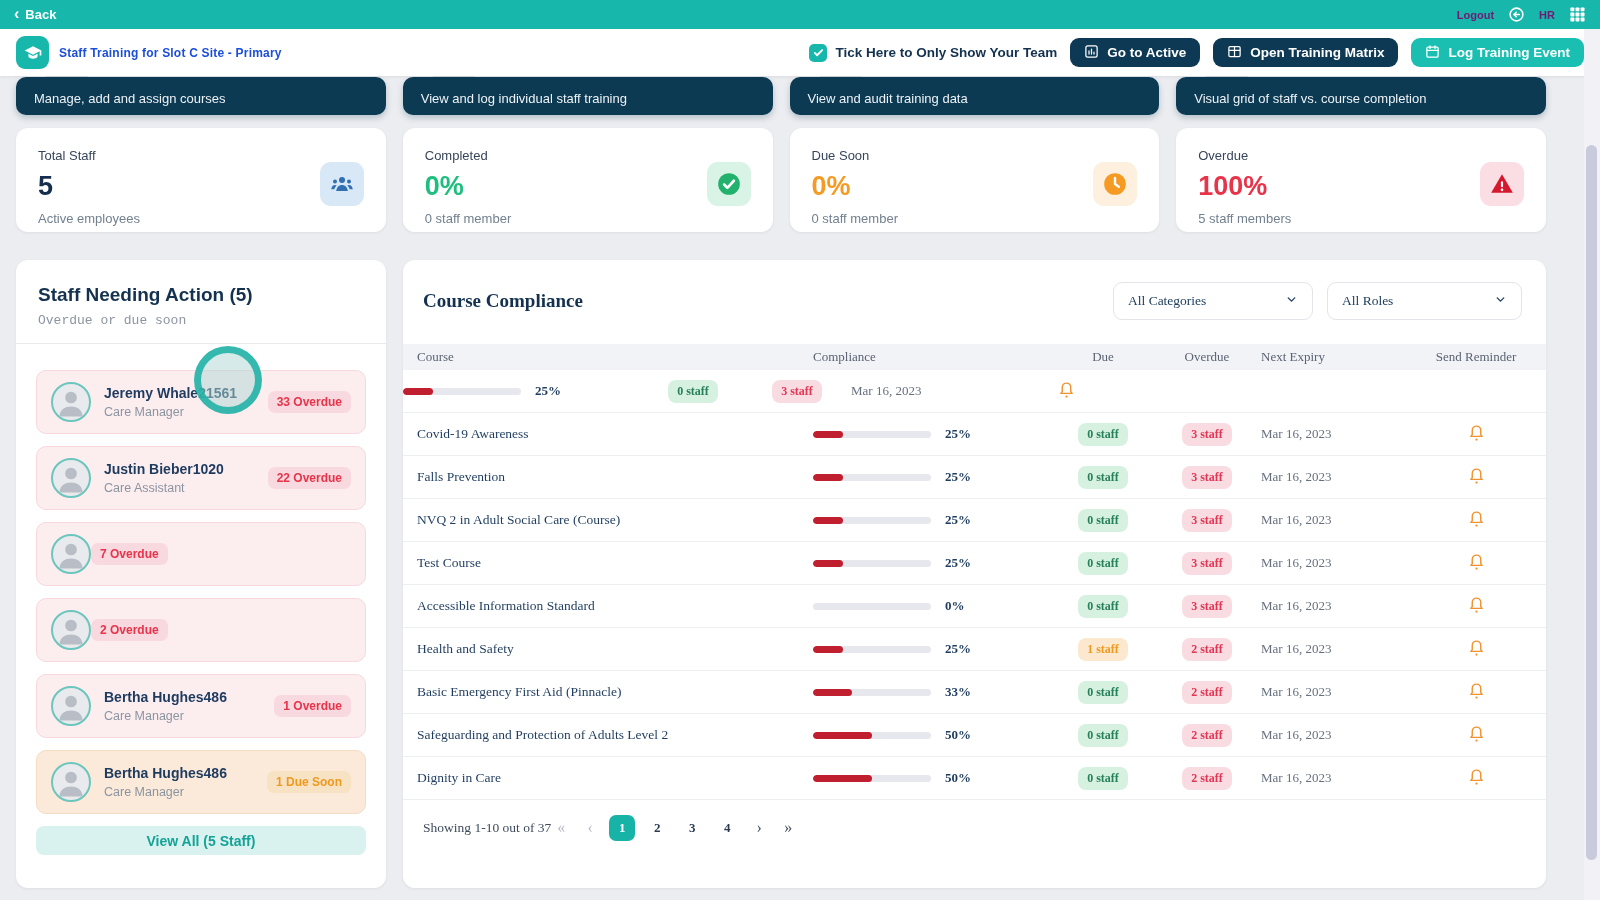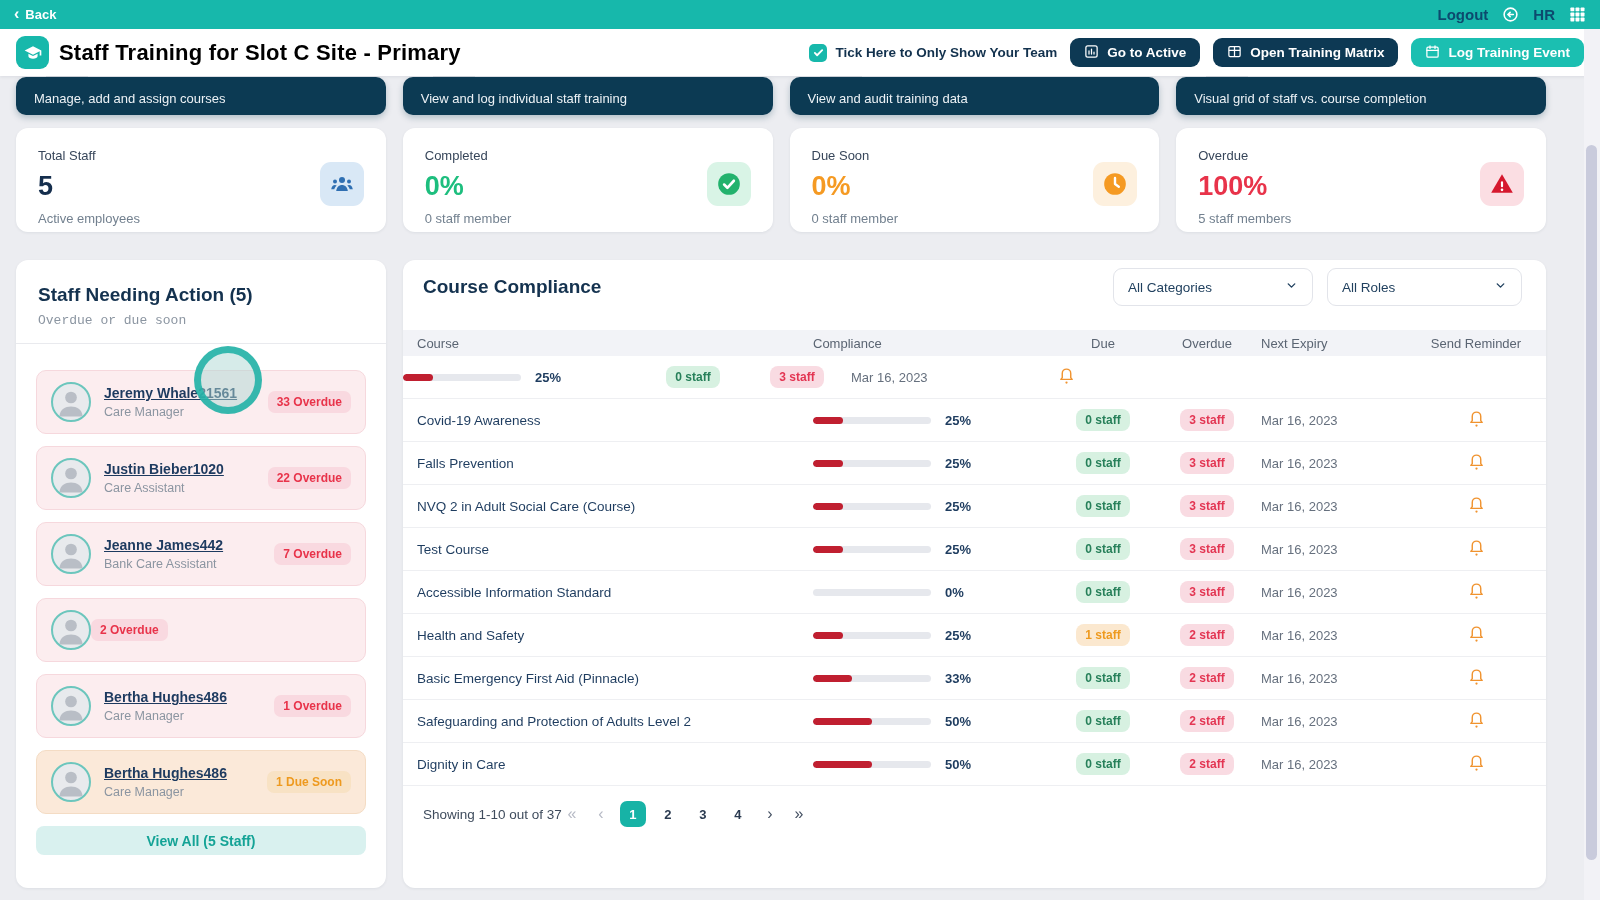--- a/index.html
+++ b/index.html
@@ -4,30 +4,30 @@
 <style>
   * { margin:0; padding:0; box-sizing:border-box; }
   html,body { width:1600px; height:900px; overflow:hidden; }
   body { font-family:"Liberation Sans", sans-serif; background:#ECEDF1; position:relative; color:#14324F; }
 
   
   .topbar { position:absolute; top:0; left:0; width:1600px; height:29px; background:#17B8AB;
             display:flex; align-items:center; justify-content:space-between; padding:0 14px; z-index:30; }
   .back { display:flex; align-items:center; gap:6px; color:#fff; font-size:13px; font-weight:700; cursor:pointer; }
   .back .chev { font-size:16px; line-height:1; margin-top:-2px; }
-  .topbar-right { display:flex; align-items:center; gap:14px; color:#0c4a6e; font-size:15px; font-weight:700; }
+  .topbar-right { display:flex; align-items:center; gap:14px; color:#701a75; font-size:11px; font-weight:700; }
   .topbar-right svg { display:block; }
 
   
   .header { position:absolute; top:29px; left:0; width:1600px; height:47px; background:#fff; z-index:20;
             display:flex; align-items:center; justify-content:space-between; padding:0 16px;
             box-shadow:0 1px 3px rgba(20,40,60,.08); }
   .header-left { display:flex; align-items:center; gap:10px; }
   .app-icon { width:33px; height:33px; background:#17B8AB; border-radius:9px; display:flex; align-items:center; justify-content:center; }
-  .header h1 { font-size:22px; font-weight:700; color:#000000; letter-spacing:.2px; }
+  .header h1 { font-size:12px; font-weight:700; color:#1d4ed8; letter-spacing:.2px; }
   .header-right { display:flex; align-items:center; gap:13px; }
   .team-toggle { display:flex; align-items:center; gap:8px; font-size:13.5px; font-weight:700; color:#13324E; cursor:pointer; }
   .checkbox { width:18px; height:18px; background:#17B8AB; border-radius:5px; display:flex; align-items:center; justify-content:center; }
   .btn { display:flex; align-items:center; gap:8px; height:29px; padding:0 14px; border:none; border-radius:9px;
          font-family:"Liberation Sans",sans-serif; font-size:13.5px; font-weight:700; color:#fff; cursor:pointer; }
   .btn.navy { background:#0D3954; }
   .btn.teal { background:#1BBFB1; }
 
   
   .shortcuts { position:absolute; top:77px; left:16px; width:1530px; display:flex; gap:17px; z-index:5; }
@@ -56,31 +56,31 @@
   .staff-panel { width:370px; background:#fff; border-radius:12px; padding:24px 0 18px 0; box-shadow:0 1px 3px rgba(20,40,60,.07); }
   .sp-title { font-size:19px; font-weight:700; color:#14324F; padding:0 22px; }
   .sp-sub { font-size:13px; color:#8B95A1; padding:0 22px; margin-top:7px;font-family:Liberation Mono, monospace; }
   .sp-divider { height:1px; background:#E9EAEE; margin-top:15px; }
   .staff-list { padding:26px 20px 0 20px; display:flex; flex-direction:column; gap:12px; }
   .staff-item { height:64px; border-radius:10px; display:flex; align-items:center; padding:0 14px; cursor:pointer; }
   .staff-item.overdue { background:#FCEDEF; border:1px solid #F6D8DD; }
   .staff-item.duesoon { background:#FBE9D9; border:1px solid #F4DCC4; }
   .avatar { width:40px; height:40px; border-radius:50%; background:#E8EAED; border:2px solid #6CC6BD; overflow:hidden; flex:none; }
   .staff-info { margin-left:13px; flex:1; min-width:0; }
-  .staff-name { font-size:14px; font-weight:700; color:#1D3A5F; white-space:nowrap;text-decoration:underline; }
+  .staff-name { font-size:14px; font-weight:700; color:#1D3A5F; white-space:nowrap; }
   .staff-role { font-size:12.5px; color:#8B95A1; margin-top:4px; }
   .staff-badge { font-size:12px; font-weight:700; padding:4px 9px; border-radius:7px; white-space:nowrap; }
   .staff-badge.overdue { background:#F9D9E0; color:#E8334A; }
   .staff-badge.duesoon { background:#F8E2C4; color:#EE9A1F; }
   .view-all { display:block; width:330px; margin:12px auto 0 auto; height:29px; background:#D9F1EF; color:#14A396;
               border:none; border-radius:8px; font-family:"Liberation Sans",sans-serif; font-size:14px; font-weight:700; cursor:pointer; }
 
   
-  .compliance-panel { flex:1; background:#fff; border-radius:12px; padding-top:8px; box-shadow:0 1px 3px rgba(20,40,60,.07);
-                      display:flex; flex-direction:column; }
+  .compliance-panel { flex:1; background:#fff; border-radius:12px; padding-top:22px; box-shadow:0 1px 3px rgba(20,40,60,.07);
+                      display:flex; flex-direction:column;font-family:Liberation Serif, serif; }
   .panel-head { display:flex; align-items:center; justify-content:space-between; padding:0 24px 0 20px; }
   .panel-head h2 { font-size:19px; font-weight:700; color:#14324F; }
   .filters { display:flex; gap:14px; }
   .select { height:38px; border:1px solid #E2E4EA; border-radius:9px; background:#fff; display:flex; align-items:center;
             justify-content:space-between; padding:0 14px; font-size:13.5px; color:#21415F; cursor:pointer; }
   .select.w-cat { width:200px; } .select.w-role { width:195px; }
 
   .thead { display:flex; align-items:center; height:26px; background:#F2F3F7; margin-top:24px;
            font-size:13px; color:#5A6472; }
   .trow { display:flex; align-items:center; height:43px; border-bottom:1px solid #EEEFF2; }
@@ -313,24 +313,20 @@
           <span class="staff-badge overdue">22 Overdue</span>
         </div>
 
         <div class="staff-item overdue">
           <div class="avatar">
             <svg width="36" height="36" viewBox="0 0 40 40">
               <circle cx="20" cy="15" r="6.5" fill="#B9BEC6"></circle>
               <path d="M7 36c1-8 6.5-11 13-11s12 3 13 11H7z" fill="#B9BEC6"></path>
             </svg>
           </div>
-          <div class="staff-info">
-            <div class="staff-name">Jeanne James442</div>
-            <div class="staff-role">Bank Care Assistant</div>
-          </div>
           <span class="staff-badge overdue">7 Overdue</span>
         </div>
 
         <div class="staff-item overdue">
           <div class="avatar">
             <svg width="36" height="36" viewBox="0 0 40 40">
               <circle cx="20" cy="15" r="6.5" fill="#B9BEC6"></circle>
               <path d="M7 36c1-8 6.5-11 13-11s12 3 13 11H7z" fill="#B9BEC6"></path>
             </svg>
           </div>

